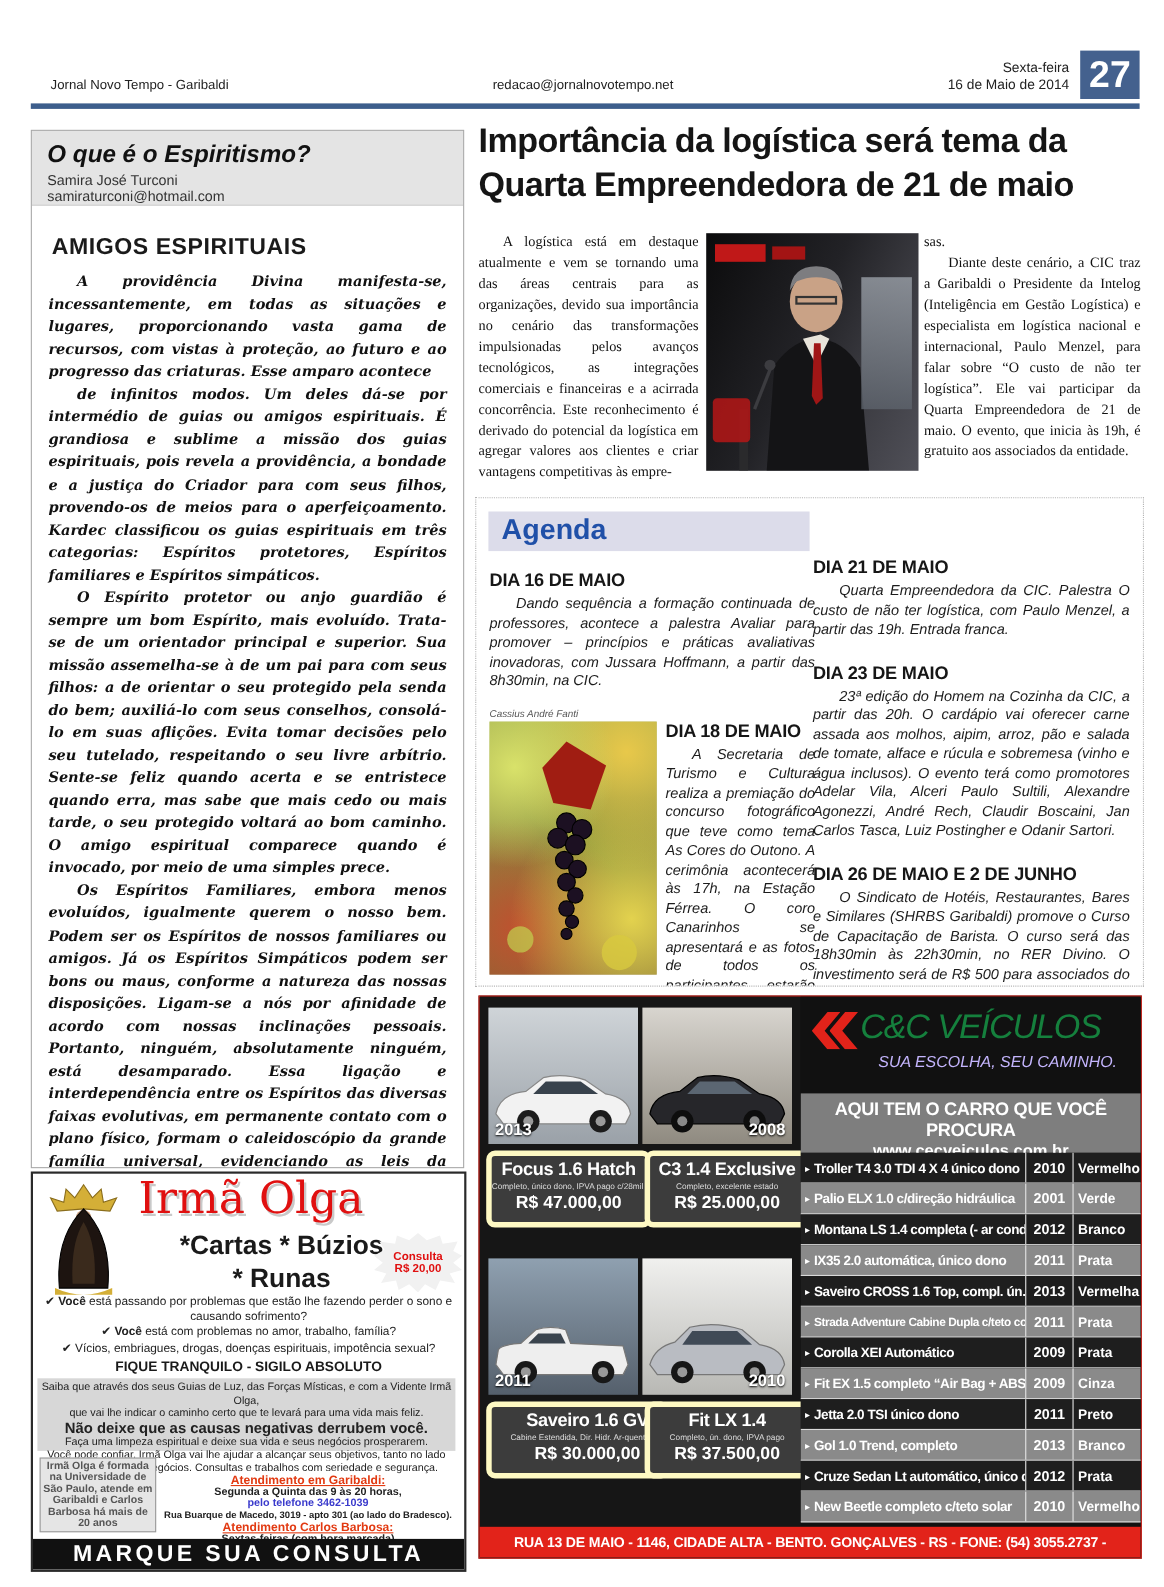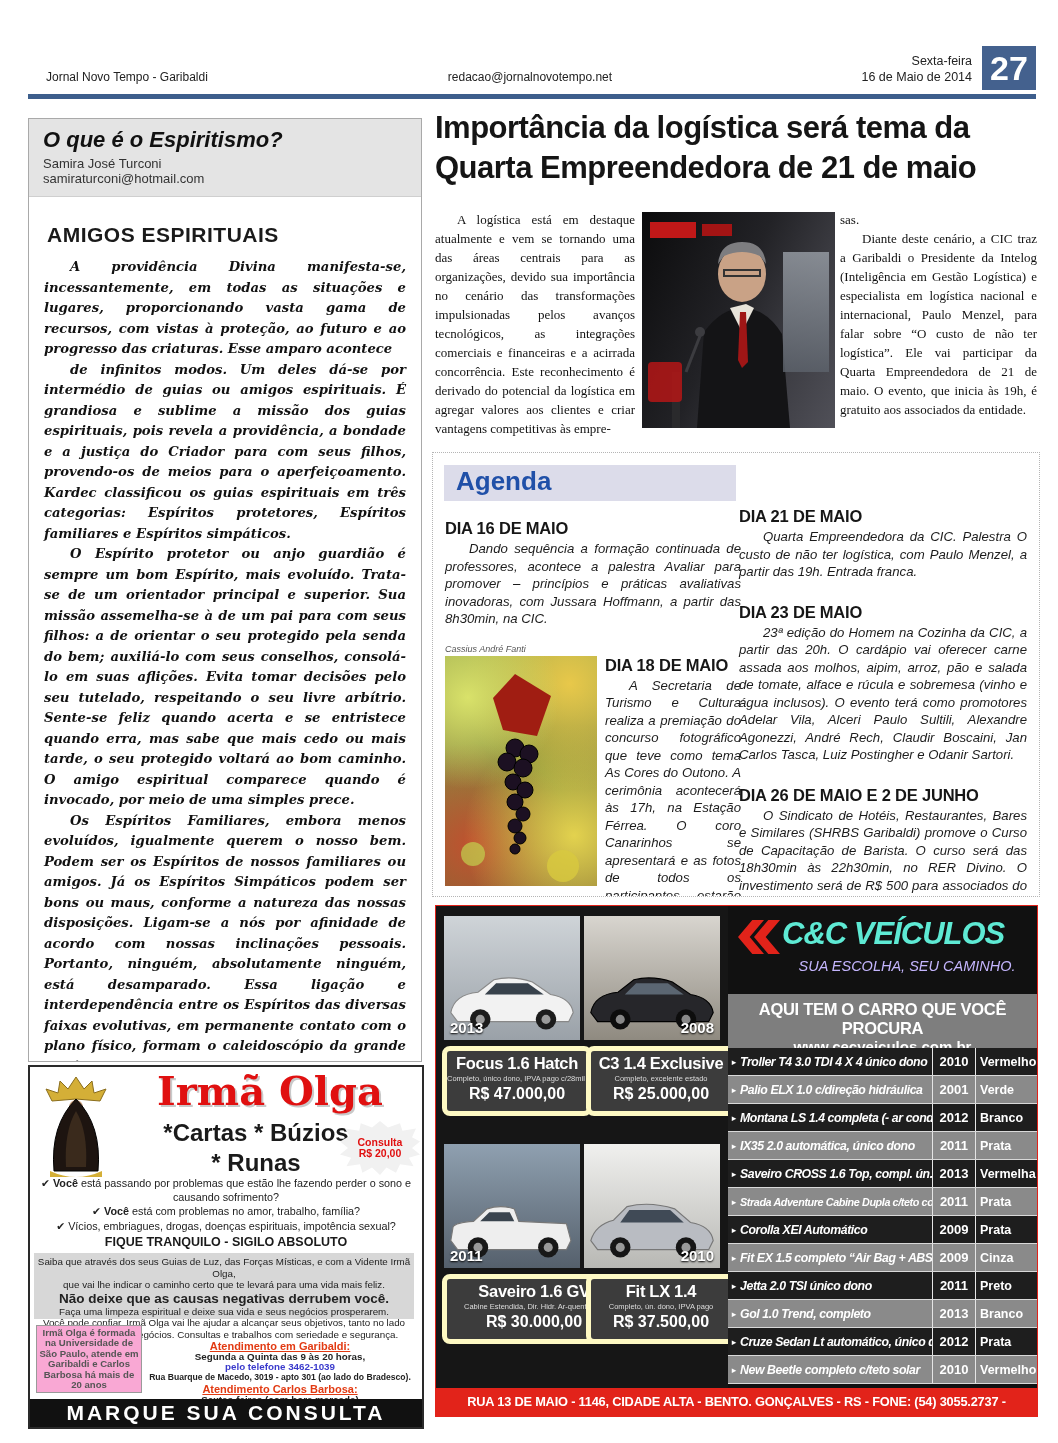--- a/index.html
+++ b/index.html
@@ -11,21 +11,21 @@
   .hdr-paper{left:46px;top:70px;font-size:12px;color:#222;}
   .hdr-email{left:400px;top:70px;width:260px;text-align:center;font-size:12px;color:#222;}
   .hdr-weekday{right:86px;top:54px;width:150px;text-align:right;font-size:12.5px;color:#222;}
   .hdr-date{right:86px;top:70px;width:170px;text-align:right;font-size:12.5px;color:#222;}
   .hdr-pagebox{left:982px;top:46px;width:54px;height:44px;background:#44618e;color:#fff;
                display:flex;align-items:center;justify-content:center;font-size:34px;font-weight:bold;}
   .hdr-rule{left:28px;top:94px;width:1008px;height:5px;background:#3d5e8c;}
 
   
   .sp-box{left:28px;top:118px;width:392px;height:942px;border:1px solid #a9a9a9;background:#fff;overflow:hidden;}
-  .sp-head{background:#e4e4e4;padding:8px 14px 10px 14px;border-bottom:1px solid #cfcfcf;}
+  .sp-head{background:#e4e4e4;padding:8px 14px 0 14px;border-bottom:1px solid #cfcfcf;}
   .sp-kicker{font-size:22px;font-weight:bold;font-style:italic;color:#111;}
   .sp-author{font-size:13px;color:#333;margin-top:3px;}
   .sp-email{font-size:13px;color:#333;}
   .sp-title{font-size:21px;font-weight:bold;letter-spacing:.5px;margin:26px 16px 10px 18px;}
   .sp-body{margin:4px 15px 0 15px;font-family:"DejaVu Serif",serif;font-style:italic;font-weight:bold;
            font-size:13.2px;line-height:20.5px;text-align:justify;color:#111;}
   .sp-body p{margin:0;text-indent:26px;}
 
   
   .lg-headline{left:435px;top:108px;width:601px;font-size:31px;line-height:40px;font-weight:bold;
@@ -69,61 +69,61 @@
   .cc-cap{position:absolute;width:140px;height:60px;background:#3c3c3c;border:5px solid #fef9c3;border-radius:8px;
           color:#fff;text-align:center;overflow:hidden;}
   .cc-cap .n{font-size:16.5px;font-weight:bold;letter-spacing:-.3px;margin-top:3px;}
   .cc-cap .d{font-size:7.5px;color:#ddd;margin-top:1px;white-space:nowrap;}
   .cc-cap .p{font-size:16px;font-weight:bold;margin-top:2px;}
   .cc-right{position:absolute;left:292px;top:0;width:309px;height:482px;background:#111;}
   .cc-logo-row{position:absolute;left:0;top:0;width:309px;height:88px;background:#111;}
   .chev{position:absolute;width:26px;height:34px;background:#e2231a;}
   .chev.c1{left:10px;top:14px;clip-path:polygon(100% 0,45% 50%,100% 100%,55% 100%,0 50%,55% 0);}
   .chev.c2{left:26px;top:14px;clip-path:polygon(100% 0,45% 50%,100% 100%,55% 100%,0 50%,55% 0);}
-  .cc-brand{position:absolute;left:54px;top:10px;width:250px;font-size:31px;font-weight:bold;font-style:italic;
-            color:#5eead4;letter-spacing:-1px;}
+  .cc-brand{position:absolute;left:54px;top:10px;width:250px;font-size:31px;font-weight:normal;font-style:italic;
+            color:#15803d;letter-spacing:-1px;}
   .cc-slogan{position:absolute;left:54px;top:52px;width:250px;font-size:14.5px;font-style:italic;font-weight:normal;
              color:#c4b5fd;text-align:center;}
   .cc-graybar{position:absolute;left:0;top:88px;width:309px;height:54px;background:#7e7e7e;color:#fff;
               text-align:center;font-weight:bold;}
   .cc-tag1{font-size:16.5px;letter-spacing:-.3px;padding-top:6px;}
   .cc-tag2{font-size:15px;}
   .cc-rows{position:absolute;left:0;top:142px;width:309px;}
   .cc-row{display:flex;align-items:center;height:27px;border-bottom:1px solid #d9d9d9;color:#fff;}
   .cc-row.dark{background:#1e1e1e;}
   .cc-row.gray{background:#8a8a8a;}
   .cc-mark{width:12px;text-align:center;font-size:9px;color:#fff;}
-  .cc-model{flex:1;font-size:12.3px;font-weight:bold;letter-spacing:-.4px;white-space:nowrap;overflow:hidden;font-style:italic;}
+  .cc-model{flex:1;font-size:12.3px;font-weight:bold;letter-spacing:-.4px;white-space:nowrap;overflow:hidden;}
   .cc-year{width:42px;text-align:center;font-size:13px;font-weight:bold;border-left:1px solid #e5e5e5;
            height:100%;display:flex;align-items:center;justify-content:center;}
   .cc-color{width:62px;font-size:12.5px;font-weight:bold;border-left:1px solid #e5e5e5;height:100%;
             display:flex;align-items:center;padding-left:4px;box-sizing:border-box;}
   .cc-addr{position:absolute;left:0;bottom:0;width:601px;height:28px;background:#e2231a;color:#fff;
            font-size:12.8px;font-weight:bold;text-align:center;line-height:28px;letter-spacing:-.2px;}
 
   
   .ol-box{left:28px;top:1065px;width:392px;height:360px;border:2px solid #2a2a2a;background:#fff;overflow:hidden;}
   .ol-statue{position:absolute;left:6px;top:8px;width:80px;height:104px;}
-  .ol-title{position:absolute;left:96px;top:0px;width:288px;text-align:center;
-            font-family:"DejaVu Serif",serif;font-size:40px;font-weight:bold;color:#e01010;
+  .ol-title{position:absolute;left:96px;top:0px;width:288px;
+            font-family:"DejaVu Serif",serif;font-size:40px;font-weight:normal;color:#e01010;
             text-shadow:2px 2px 0 #c9c9c9;}
   .ol-sv1{position:absolute;left:96px;top:52px;width:260px;text-align:center;font-size:24px;font-weight:bold;}
   .ol-sv2{position:absolute;left:96px;top:82px;width:260px;text-align:center;font-size:24px;font-weight:bold;}
   .ol-star{position:absolute;right:2px;top:54px;width:80px;height:54px;background:#f1f1f1;
            clip-path:polygon(50% 0,60% 12%,75% 4%,78% 18%,95% 14%,90% 30%,100% 38%,90% 50%,100% 62%,86% 68%,92% 84%,75% 80%,70% 96%,58% 86%,50% 100%,40% 86%,28% 96%,25% 80%,8% 84%,14% 68%,0 62%,10% 50%,0 38%,12% 28%,6% 14%,24% 18%,26% 4%,40% 12%);
            display:flex;flex-direction:column;align-items:center;justify-content:center;}
   .ol-star .t{color:#e01010;font-size:10.5px;font-weight:bold;line-height:11px;}
   .ol-checks{position:absolute;left:8px;top:110px;width:376px;text-align:center;font-size:10.8px;line-height:13.5px;color:#222;}
   .ol-checks .ck{margin-bottom:1px;}
   .ol-checks .b{font-weight:bold;}
   .ol-fique{position:absolute;left:8px;top:168px;width:376px;text-align:center;font-size:12.5px;font-weight:bold;}
   .ol-gray{position:absolute;left:4px;top:186px;width:380px;height:66px;background:#d7d7d7;text-align:center;
            font-size:9.8px;line-height:11.5px;color:#222;padding-top:3px;box-sizing:border-box;}
   .ol-gray .big{font-size:13.5px;font-weight:bold;line-height:15px;}
-  .ol-info{position:absolute;left:6px;top:258px;width:106px;height:68px;background:#f9a8d4;border:1px solid #9a9a9a;
+  .ol-info{position:absolute;left:6px;top:258px;width:106px;height:68px;background:#e5e5e5;border:1px solid #9a9a9a;
            text-align:center;font-size:9.6px;line-height:10.5px;font-weight:bold;color:#555;
            display:flex;align-items:center;justify-content:center;padding:2px;box-sizing:border-box;}
   .ol-at{position:absolute;left:116px;top:256px;width:268px;text-align:center;font-size:9.8px;line-height:10.2px;
          font-weight:bold;color:#222;margin-top:17px;}
   .ol-at .rh{color:#e23a12;text-decoration:underline;font-size:11px;line-height:12px;}
   .ol-at .ph{color:#3a3acc;}
   .ol-at .sm{font-size:8.6px;}
   .ol-bar{position:absolute;left:0;bottom:0;width:392px;height:28px;background:#111;color:#fff;text-align:center;
           font-size:21px;font-weight:bold;letter-spacing:3px;line-height:28px;}
 </style>

